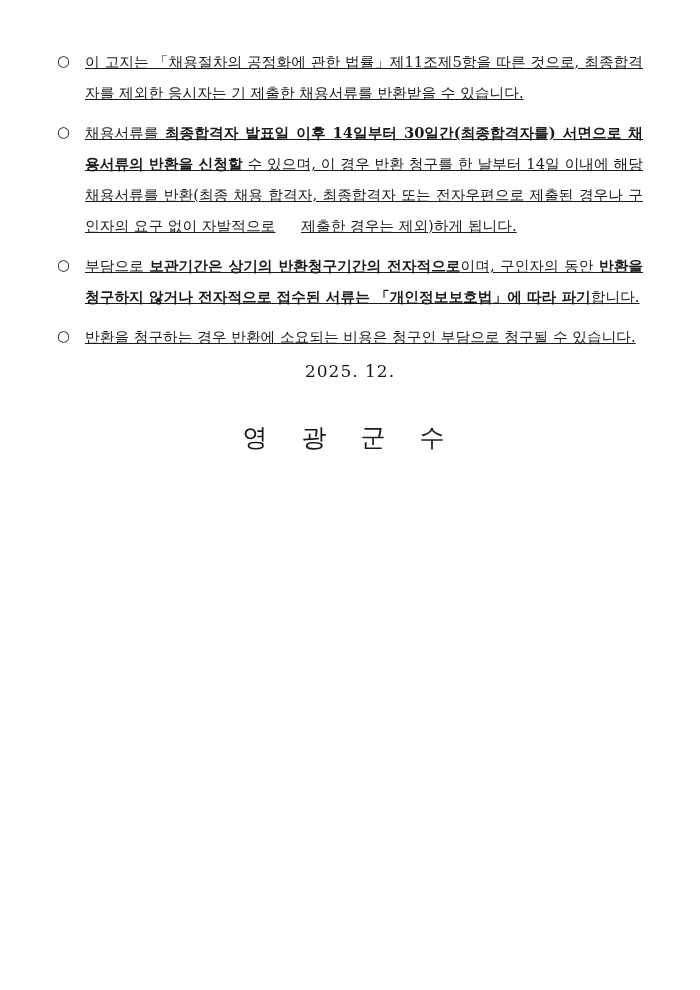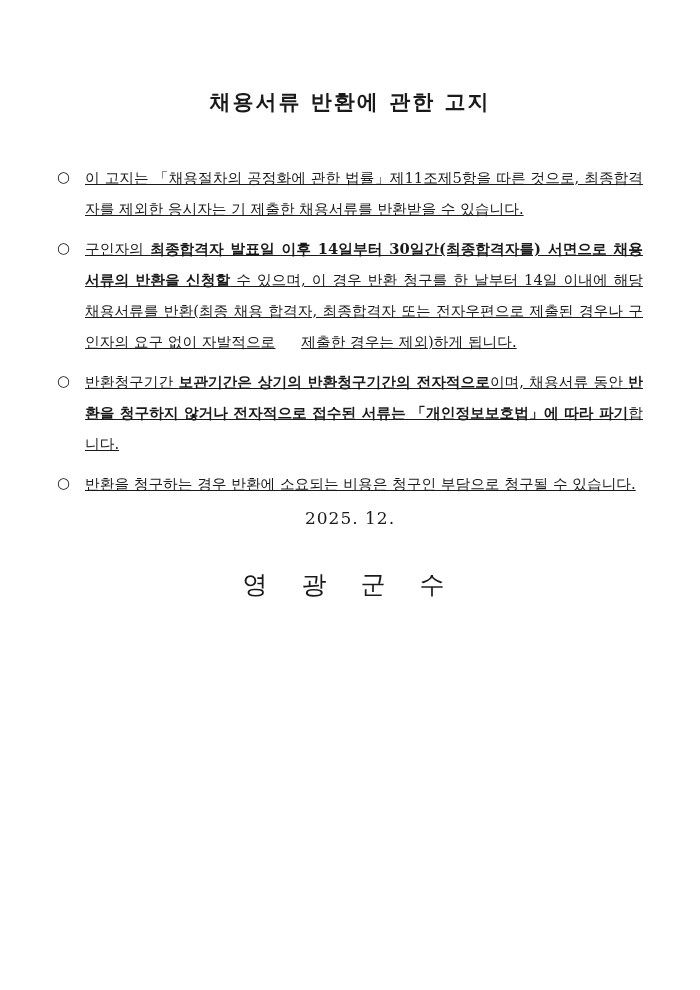--- a/index.html
+++ b/index.html
@@ -79,39 +79,38 @@
     margin-top: 40px;
     font-family: "DejaVu Serif", serif;
   }
   .spacer-wide { display: inline-block; width: 26px; }
 </style>
 </head>
 <body>
 
 <div class="page">
 
-  <div class="doc-title">채용서류 반환에 관한 고지</div>
 
   <div class="body-block">
 
     <div class="clause">
       <div class="bullet">○</div>
       <div class="clause-text">
         <span>이 고지는 「채용절차의 공정화에 관한 법률」제11조제5항을 따른 것으로, 최종합격자를 제외한 응시자는 기 제출한 채용서류를 반환받을 수 있습니다.</span>
       </div>
     </div>
 
     <div class="clause">
       <div class="bullet">○</div>
-      <div class="clause-text"><span>구인자의 </span><span class="b">최종합격자 발표일 이후 14일부터 30일간(최종합격자를) 서면으로 채용서류의 반환을 신청할</span><span> 수 있으며, 이 경우 반환 청구를 한 날부터 14일 이내에 해당 채용서류를 반환</span><span class="u">(최종 채용 합격자, 최종합격자 또는 전자우편으로 제출된 경우나 구인자의 요구 없이 자발적으로</span><span class="spacer-wide"></span><span class="u">제출한 경우는 제외)</span><span>하게 됩니다.</span></div>
+      <div class="clause-text"><span>채용서류를 </span><span class="b">최종합격자 발표일 이후 14일부터 30일간(최종합격자를) 서면으로 채용서류의 반환을 신청할</span><span> 수 있으며, 이 경우 반환 청구를 한 날부터 14일 이내에 해당 채용서류를 반환</span><span class="u">(최종 채용 합격자, 최종합격자 또는 전자우편으로 제출된 경우나 구인자의 요구 없이 자발적으로</span><span class="spacer-wide"></span><span class="u">제출한 경우는 제외)</span><span>하게 됩니다.</span></div>
     </div>
 
     <div class="clause">
       <div class="bullet">○</div>
-      <div class="clause-text"><span>반환청구기간 </span><span class="b">보관기간은 상기의 반환청구기간의 전자적으로</span><span>이며, 채용서류 동안 </span><span class="b">반환을 청구하지 않거나 전자적으로 접수된 서류는 「개인정보보호법」에 따라 파기</span><span>합니다.</span></div>
+      <div class="clause-text"><span>부담으로 </span><span class="b">보관기간은 상기의 반환청구기간의 전자적으로</span><span>이며, 구인자의 동안 </span><span class="b">반환을 청구하지 않거나 전자적으로 접수된 서류는 「개인정보보호법」에 따라 파기</span><span>합니다.</span></div>
     </div>
 
     <div class="clause">
       <div class="bullet">○</div>
       <div class="clause-text">
         <span>반환을 청구하는 경우 반환에 소요되는 비용은 청구인 부담으로 청구될 수 있습니다.</span>
       </div>
     </div>
 
     <div class="date-line">2025. 12.</div>

